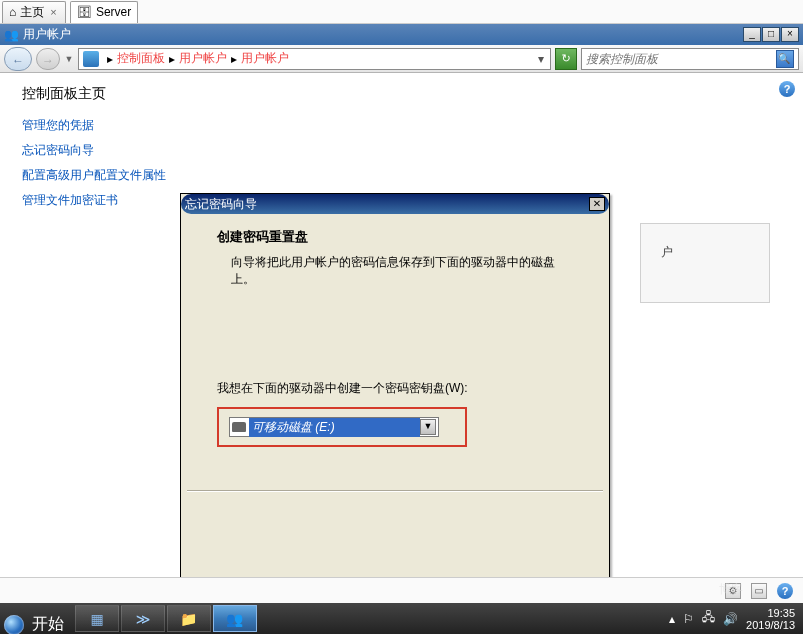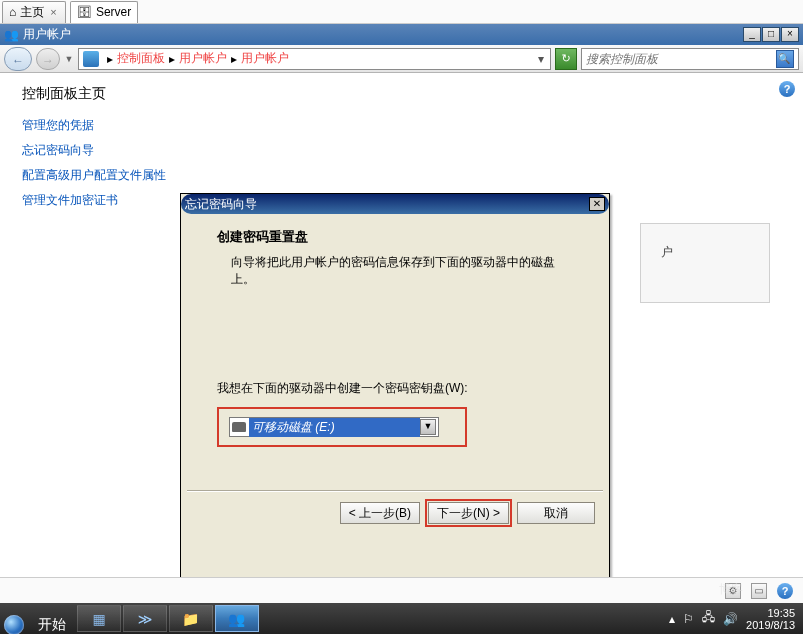--- a/index.html
+++ b/index.html
@@ -58,21 +58,21 @@
 
 .bgbox { position:absolute; left: 640px; top: 150px; width: 130px; height: 80px; border:1px solid #d0d0d0; background:#f7f7f7;}
 
 
 .statusbar { position:absolute; left:0; right:0; bottom: 31px; height: 26px; border-top:1px solid #ccc; display:flex; align-items:center; justify-content:flex-end; gap:10px; padding:0 10px; background:#fafafa;}
 .statusbar .sicon { width:16px; height:16px; border:1px solid #999; background:linear-gradient(#fafafa,#d8d8d8); font-size:10px; text-align:center; line-height:14px; color:#555;}
 .statusbar .round { width:16px; height:16px; border-radius:50%; background: linear-gradient(#6ab0f0,#2a70c0); color:#fff; font-size:11px; text-align:center; line-height:16px; font-weight:bold;}
 
 
 .taskbar { position: absolute; left: 0; right: 0; bottom: 0; height: 31px; background: linear-gradient(#444,#222); display: flex; align-items: center; }
-.start { height: 31px; padding: 12px 10px 0 4px; display: flex; align-items: center; gap: 14px; color: #fff; font-size: 14px; cursor:pointer;}
+.start { height: 31px; padding: 12px 10px 0 4px; display: flex; align-items: center; gap: 8px; color: #fff; font-size: 16px; cursor:pointer;}
 .start-orb { width:20px; height:20px; border-radius:50%; background: radial-gradient(circle at 35% 35%, #b0e0ff, #2a70c0 55%, #0a4090); box-shadow: inset 0 0 2px #fff;}
 .tb-item { width: 44px; height: 27px; margin: 2px 1px; background: linear-gradient(rgba(255,255,255,0.15),rgba(255,255,255,0.03)); border:1px solid rgba(255,255,255,0.15); display:flex; align-items:center; justify-content:center; font-size:14px;}
 .tb-item.active { background: linear-gradient(#66a8de 0%,#3a7ab8 50%,#2a5a90 100%); border-color:#8ab8e8;}
 .tray { margin-left: auto; display: flex; align-items: center; gap: 8px; padding: 0 8px; color: #fff; font-size: 11px; }
 .tray .clock { text-align: right; line-height: 12px; }
 .tray .ticon { color: #fff; font-size: 12px; }
 .water { position:absolute; right: 60px; bottom: 36px; color:#ddd; font-size:12px; opacity:0.55;}
 
 .drop-open { width: 10px; height: 22px; display: inline-flex; align-items: center; justify-content: center; color: #666; font-size: 9px; cursor: pointer; }
 </style>
@@ -160,25 +160,20 @@
       <div class="m-label">我想在下面的驱动器中创建一个密码密钥盘(W):</div>
       <div class="combo-wrap">
         <div class="combo">
           <span class="combo-ico"></span>
           <span class="combo-val">可移动磁盘 (E:)</span>
           <span class="combo-arr">▼</span>
         </div>
       </div>
     </div>
     <div class="modal-hr"></div>
-    <div class="modal-buttons">
-      <button class="mbtn">&lt; 上一步(B)</button>
-      <button class="mbtn mbtn-hl">下一步(N) &gt;</button>
-      <button class="mbtn">取消</button>
-    </div>
   </div>
 </div>
 
 <div class="statusbar">
   <div class="sicon">⚙</div>
   <div class="sicon">▭</div>
   <div class="round">?</div>
 </div>
 
 <div class="water">博客</div>

